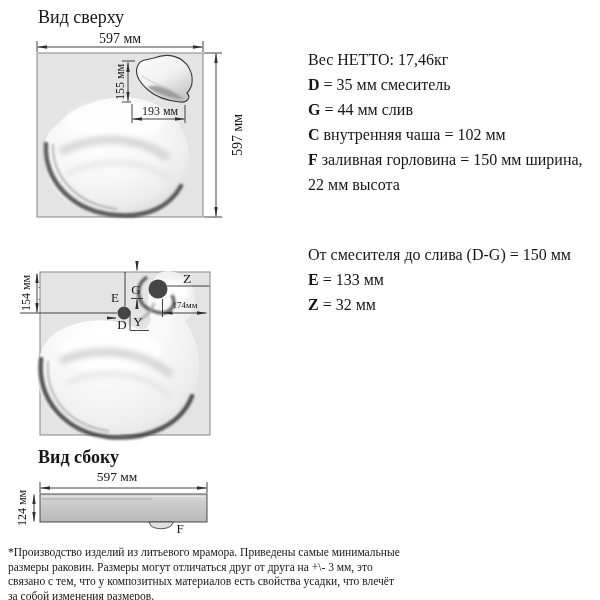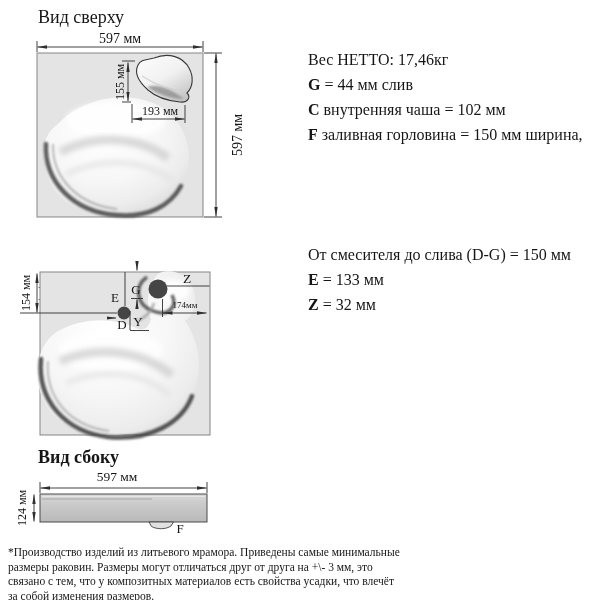--- a/index.html
+++ b/index.html
@@ -167,23 +167,25 @@
     <line x1="30.5" y1="20" x2="196.5" y2="20" marker-start="url(#ar3)" marker-end="url(#ar3)"></line>
     <line x1="24" y1="26.5" x2="24" y2="53.5" marker-start="url(#ar3)" marker-end="url(#ar3)"></line>
   </g>
   <text x="107" y="13" font-size="13.5" text-anchor="middle">597 мм</text>
   <text x="16" y="40" font-size="12" text-anchor="middle" transform="rotate(-90 16 40)">124 мм</text>
   <text x="170" y="65" font-size="13" text-anchor="middle">F</text>
 </svg>
 
 <div class="specs" id="specs-primary">
   <div class="spec-line"><b></b><span>Вес НЕТТО: 17,46кг</span></div>
+  <div class="spec-line"><b>D</b><span> = 35 мм смеситель</span></div>
   <div class="spec-line"><b>G</b><span> = 44 мм слив</span></div>
   <div class="spec-line"><b>C</b><span> внутренняя чаша = 102 мм</span></div>
   <div class="spec-line"><b>F</b><span> заливная горловина = 150 мм ширина,</span></div>
+  <div class="spec-line"><b></b><span>22 мм высота</span></div>
 </div>
 
 <div class="specs" id="specs-secondary">
   <div class="spec-line"><b></b><span>От смесителя до слива (D-G) = 150 мм</span></div>
   <div class="spec-line"><b>E</b><span> = 133 мм</span></div>
   <div class="spec-line"><b>Z</b><span> = 32 мм</span></div>
 </div>
 
 <div class="footnote">
   <div>*Производство изделий из литьевого мрамора. Приведены самые минимальные</div>

